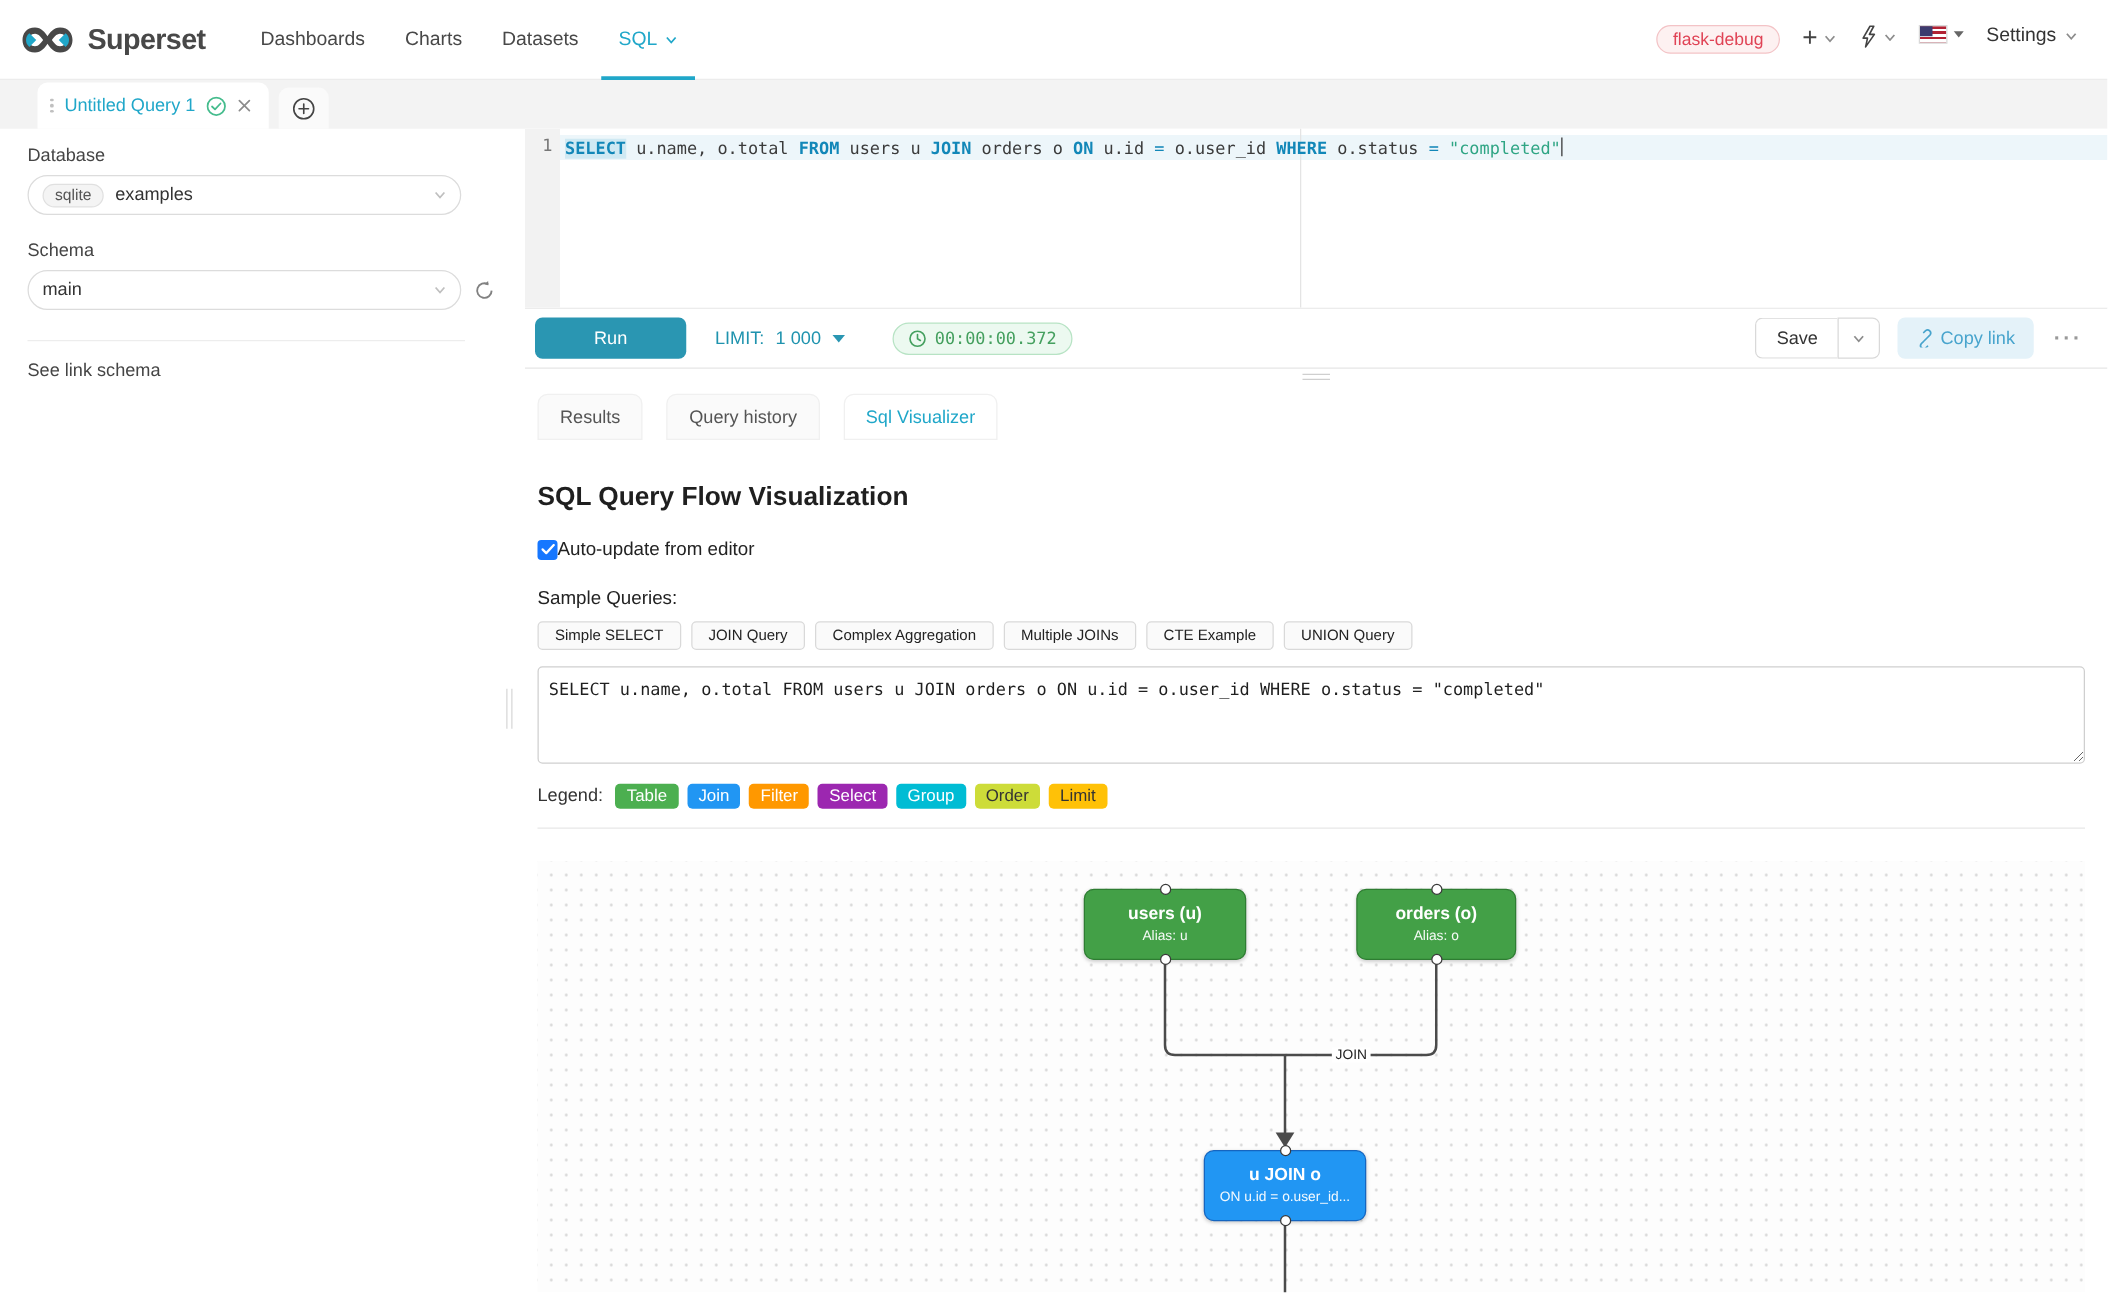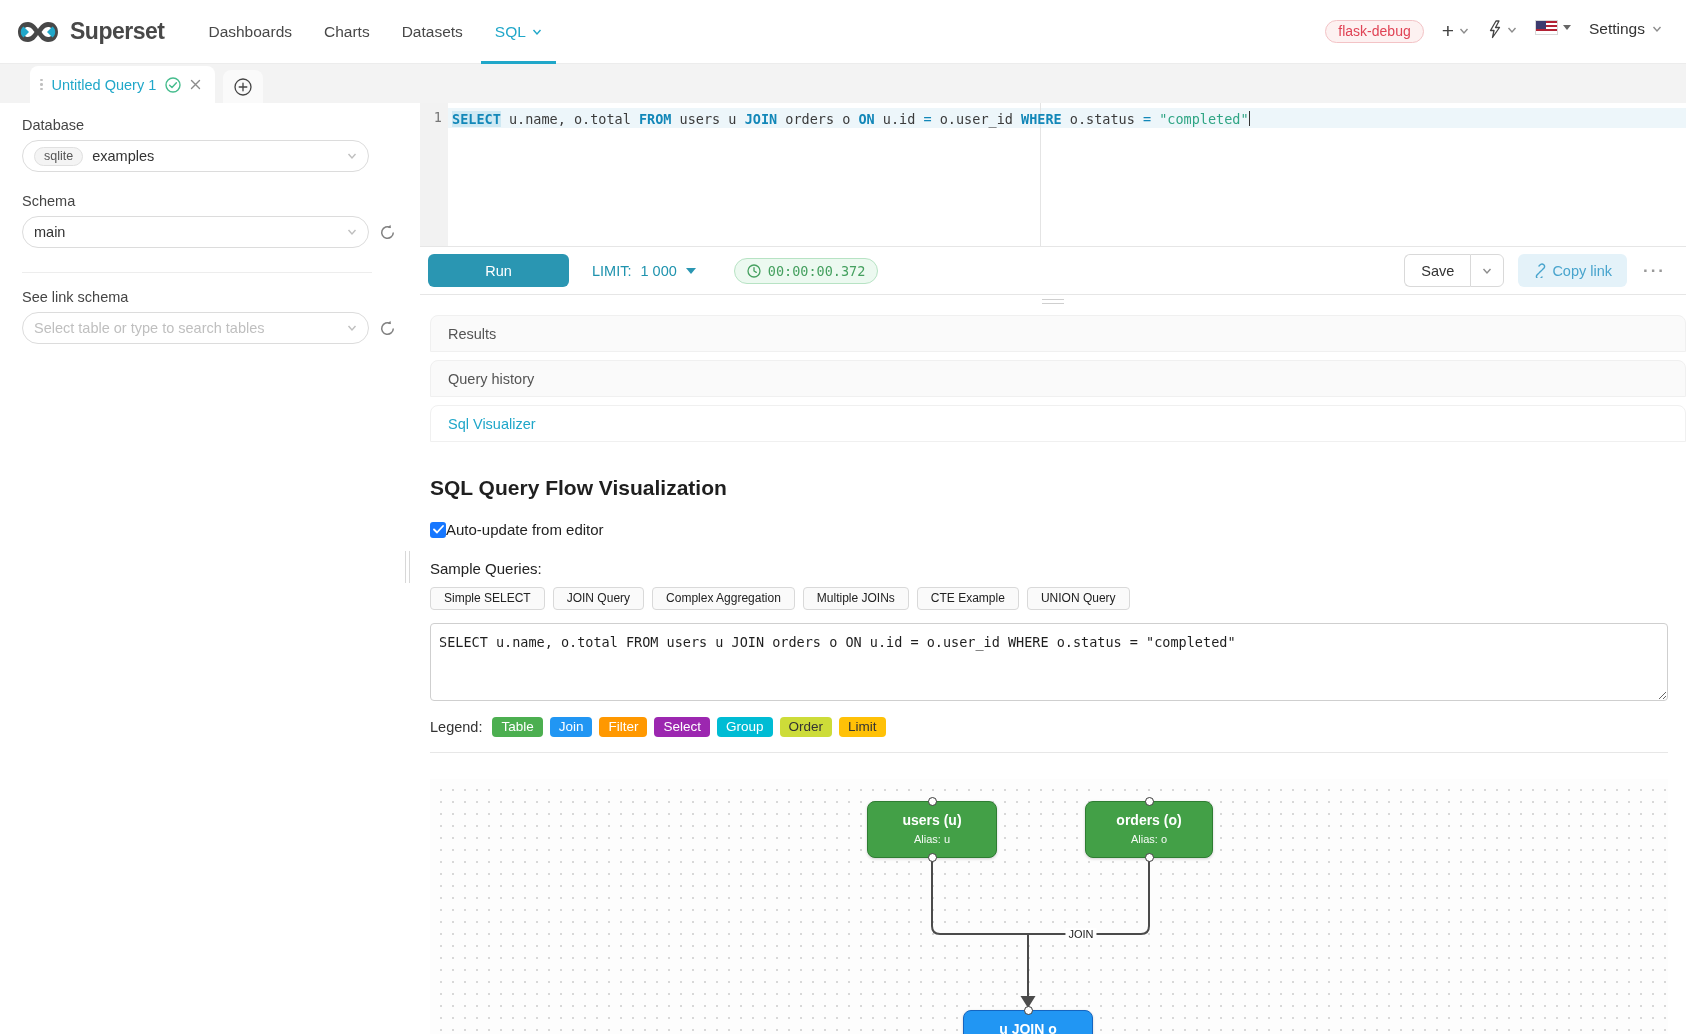--- a/index.html
+++ b/index.html
@@ -69,21 +69,21 @@
   .tok-keyword { color:#1287b8; font-weight:bold; }
   .tok-operator { color:#1287b8; }
   .tok-plain { color:#3b3b3b; }
   .tok-string { color:#2fa584; }
   .tok-selected { background:#cfe9f3; }
   .ace-cursor { display:inline-block; width:1.5px; height:15px; background:#333; vertical-align:-2px; }
 
   
   .sql-toolbar { height:49px; border-top:1px solid #e6e6e6; border-bottom:1px solid #e6e6e6;
     display:flex; align-items:center; padding:0 20px 0 8px; }
-  .run-btn { width:141px; height:33px; background:#2a96b2; color:#fff; border:none; border-radius:6px;
+  .run-btn { width:121px; height:33px; background:#2a96b2; color:#fff; border:none; border-radius:6px;
     font-size:14.5px; font-family:inherit; cursor:pointer; }
   .limit-group { display:flex; align-items:center; gap:9px; margin-left:23px;
     color:#1f93ae; font-size:14.5px; cursor:pointer; }
   .limit-caret { width:0; height:0; border-left:5px solid transparent; border-right:5px solid transparent;
     border-top:6px solid #2a96b2; }
   .timer-pill { margin-left:38px; height:26px; display:flex; align-items:center; gap:7px;
     background:#ecf9f0; border:1px solid #b7e3c4; border-radius:13px; padding:0 12px;
     color:#45a05f; font-family:"DejaVu Sans Mono", monospace; font-size:13.5px; }
   .toolbar-spacer { flex:1; }
   .save-split { display:flex; height:33px; }
@@ -93,21 +93,21 @@
     display:flex; align-items:center; justify-content:center; color:#8c8c8c; cursor:pointer; }
   .copylink-btn { margin-left:14px; height:33px; display:flex; align-items:center; gap:4px;
     background:#e4f2f9; color:#48a4cd; border:none; border-radius:6px; padding:0 15px;
     font-size:14.5px; font-family:inherit; cursor:pointer; }
   .more-dots { margin-left:16px; color:#999; font-size:17px; letter-spacing:2px; cursor:pointer; font-weight:bold; }
 
   
   .south { flex:1; display:flex; flex-direction:column; min-height:0; }
   .south-handle { width:22px; margin:4px auto 0; cursor:row-resize; }
   .south-handle i { display:block; height:1px; background:#cfcfcf; margin-bottom:3px; }
-  .south-tabs { display:flex; gap:8px; margin:8px 0 0 10px;flex-direction:column; }
+  .south-tabs { display:flex; gap:19px; margin:8px 0 0 10px; }
   .s-tab { height:37px; display:flex; align-items:center; padding:0 17px; font-size:14.5px;
     background:#fafafa; border:1px solid #f0f0f0; border-radius:8px 8px 0 0; color:#545454; cursor:pointer; }
   .s-tab.active { background:#fff; color:#20a7c9; }
 
   .viz { flex:1; margin:0 18px 0 10px; display:flex; flex-direction:column; min-height:0; }
   .viz-title { font-size:21px; font-weight:bold; color:#1f1f1f; margin-top:34px; }
   .checkbox-row { display:flex; align-items:center; margin-top:21px; }
   .checkbox { width:16px; height:16px; background:#1677ff; border-radius:3px; display:flex;
     align-items:center; justify-content:center; cursor:pointer; }
   .checkbox-label { font-size:15px; color:#222; }
@@ -249,34 +249,20 @@
         <svg width="17" height="17" viewBox="0 0 17 17">
           <path d="M14.3 8.5 A5.8 5.8 0 1 1 11.5 3.5" fill="none" stroke="#818181" stroke-width="1.5"></path>
           <path d="M11.5 0.8 L11.8 4.1 L8.6 3.4 Z" fill="#818181"></path>
         </svg>
       </span>
     </div>
 
     <div class="side-divider"></div>
 
     <div class="field-label">See link schema</div>
-    <div class="select-row">
-      <div class="select-box">
-        <span class="placeholder">Select table or type to search tables</span>
-        <svg class="chev sel-chev" viewBox="0 0 10 10">
-            <path d="M1.5 3 L5 7 L8.5 3" fill="none" stroke="#bfbfbf" stroke-width="1.4"></path>
-          </svg>
-      </div>
-      <span class="refresh-btn">
-        <svg width="17" height="17" viewBox="0 0 17 17">
-          <path d="M14.3 8.5 A5.8 5.8 0 1 1 11.5 3.5" fill="none" stroke="#818181" stroke-width="1.5"></path>
-          <path d="M11.5 0.8 L11.8 4.1 L8.6 3.4 Z" fill="#818181"></path>
-        </svg>
-      </span>
-    </div>
   </aside>
 
   <div class="col-grip"></div>
 
   <main class="editor-pane">
 
     <div class="ace">
       <div class="ace-gutter">
         <div>1</div>
       </div>

